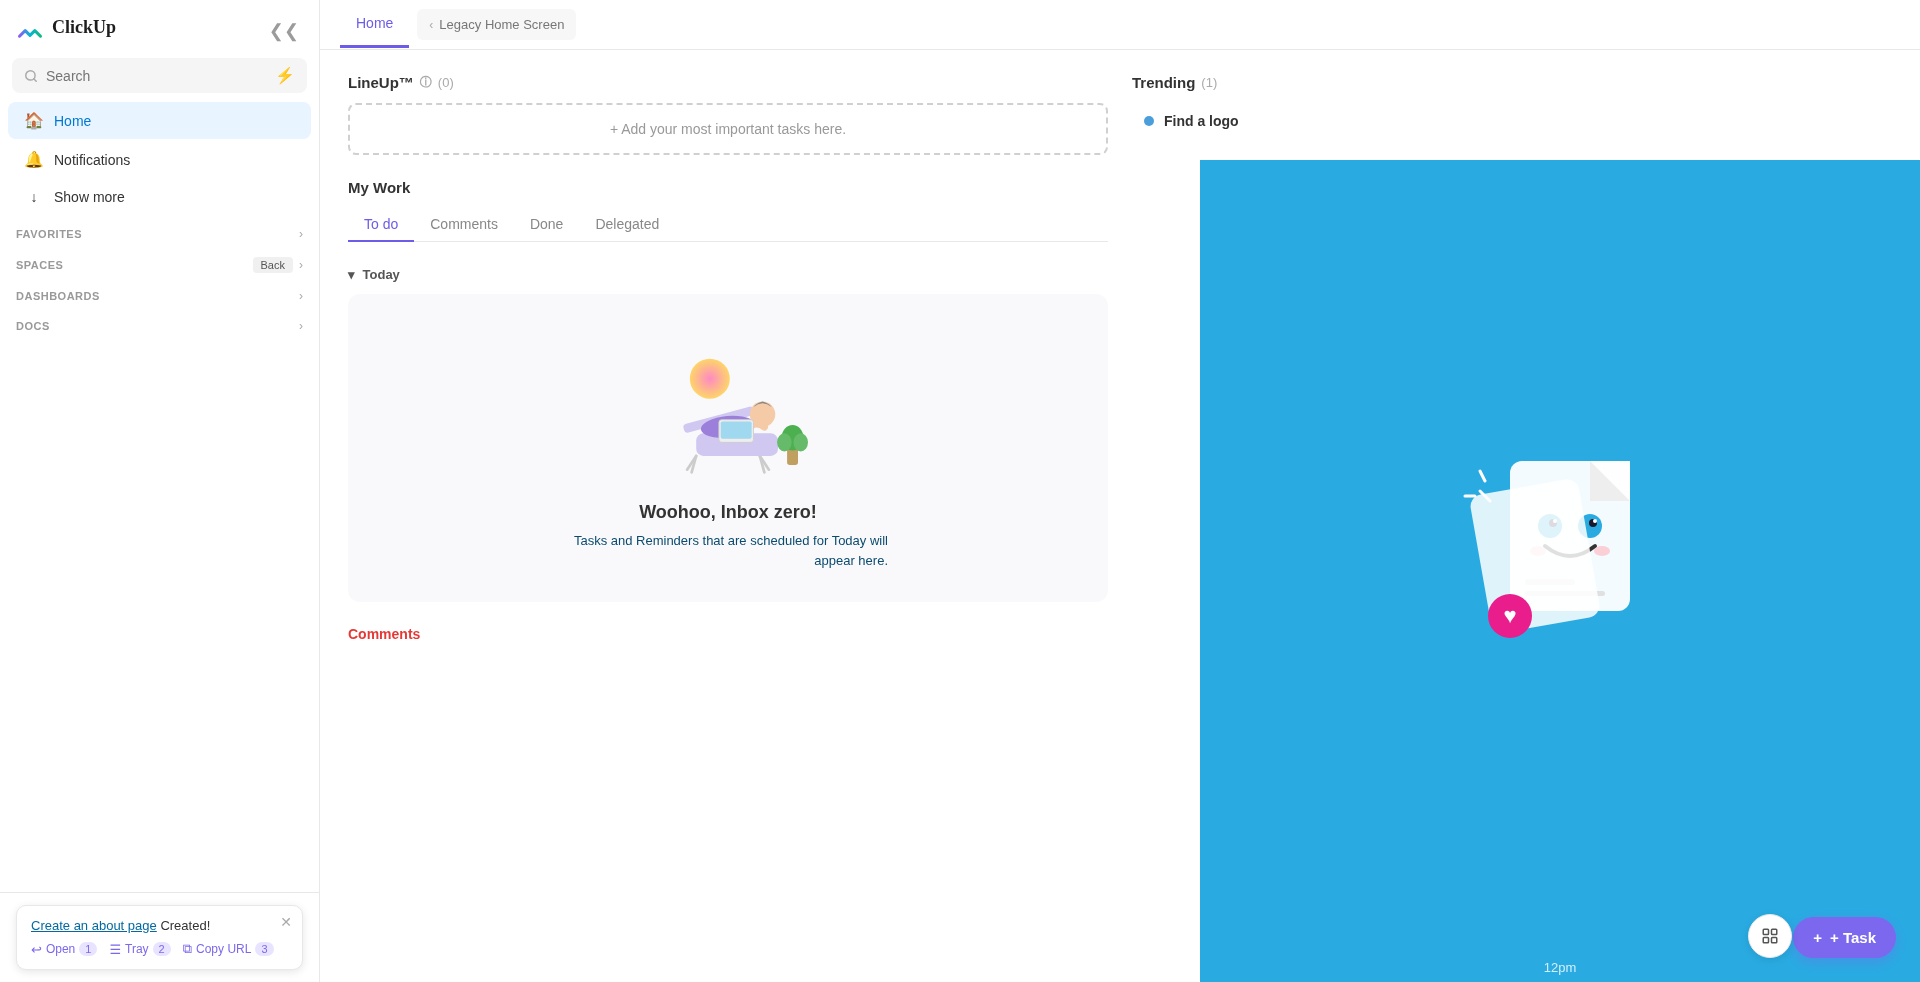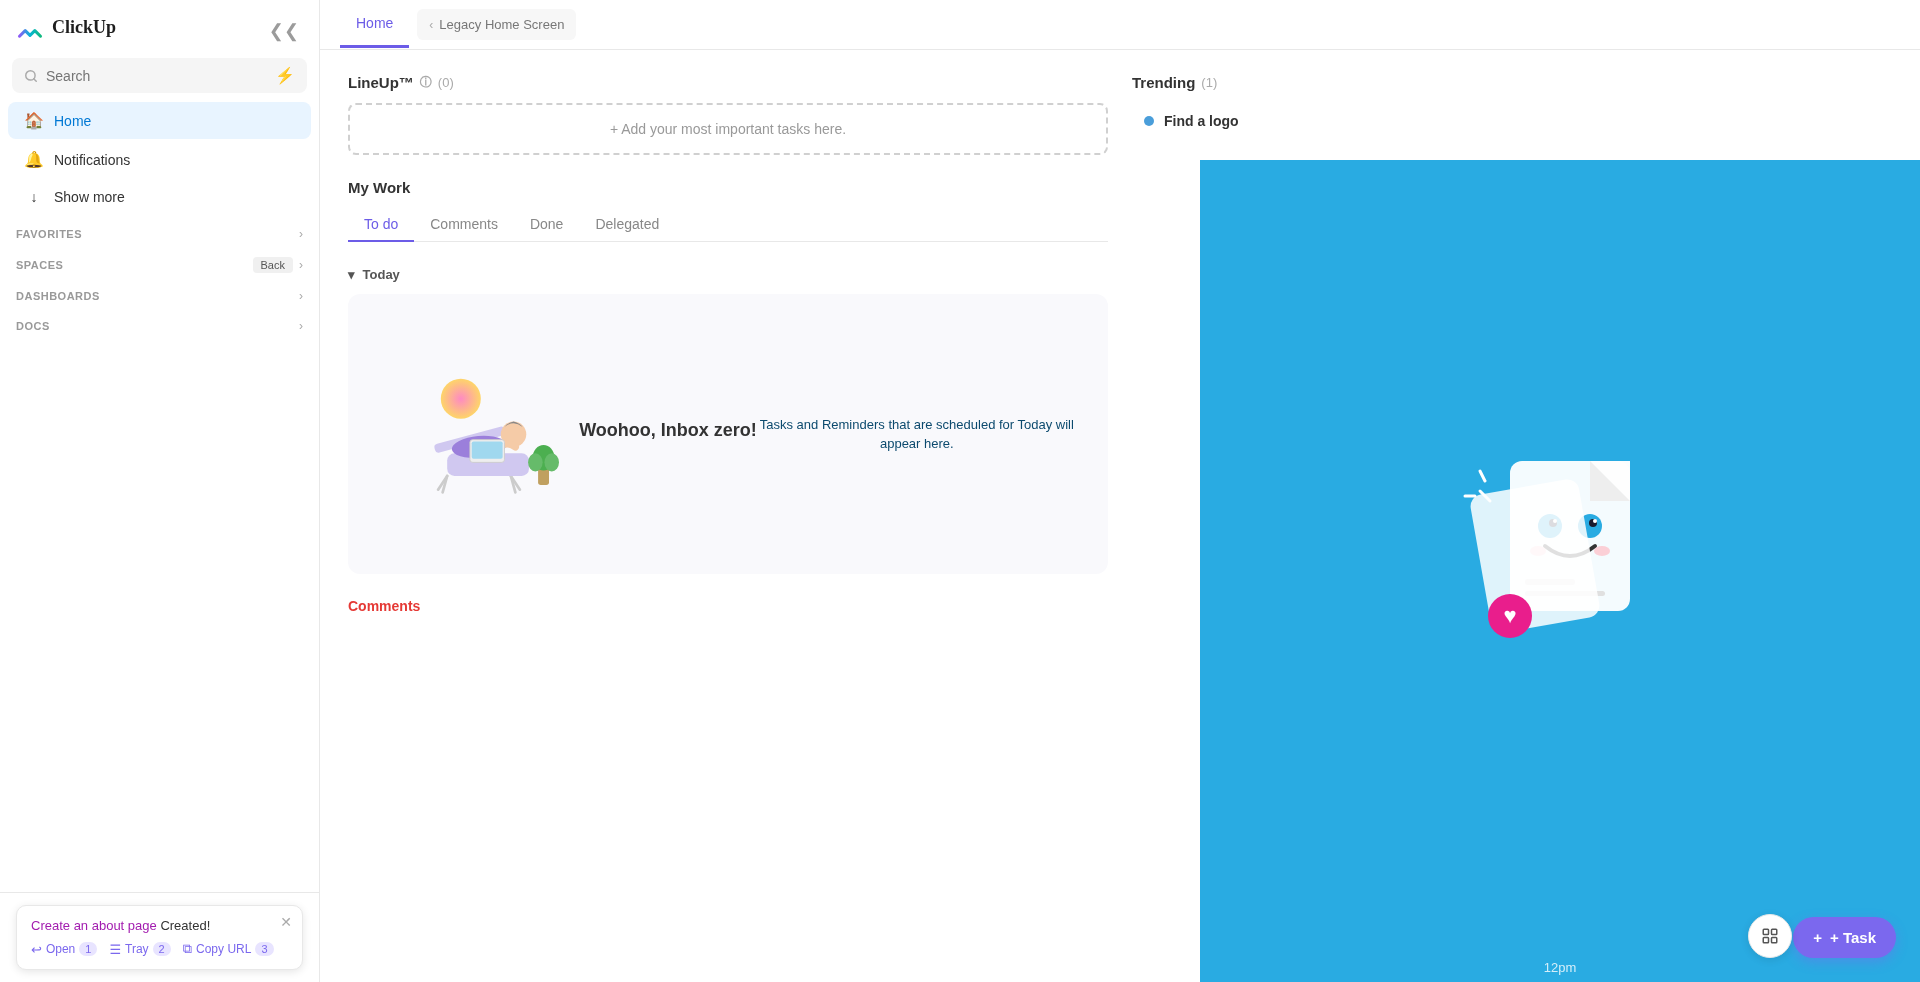--- a/index.html
+++ b/index.html
@@ -106,21 +106,21 @@
       border-radius: 10px;
       padding: 12px 14px;
       box-shadow: 0 2px 8px rgba(0,0,0,0.1);
       position: relative;
     }
     .toast-title {
       font-size: 13px;
       color: #333;
       margin-bottom: 8px;
     }
-    .toast-title a { color: #a21caf; cursor: pointer; }
+    .toast-title a { color: #0369a1; text-decoration: underline; cursor: pointer; }
     .toast-close {
       position: absolute;
       top: 8px;
       right: 10px;
       cursor: pointer;
       color: #aaa;
       font-size: 14px;
     }
     .toast-actions {
       display: flex;
@@ -256,24 +256,24 @@
       font-weight: 600;
       color: #555;
       margin-bottom: 12px;
       cursor: pointer;
     }
 
     .empty-state {
       background: #f9f9fc;
       border-radius: 12px;
       padding: 32px 24px;
-      text-align: center;
+      text-align: right;
       min-height: 280px;
       display: flex;
-      flex-direction: row;
+      flex-direction: column;
       align-items: center;
       justify-content: center;
     }
     .empty-illustration {
       width: 200px;
       height: 160px;
       margin-bottom: 16px;
     }
     .empty-title {
       font-size: 18px;

